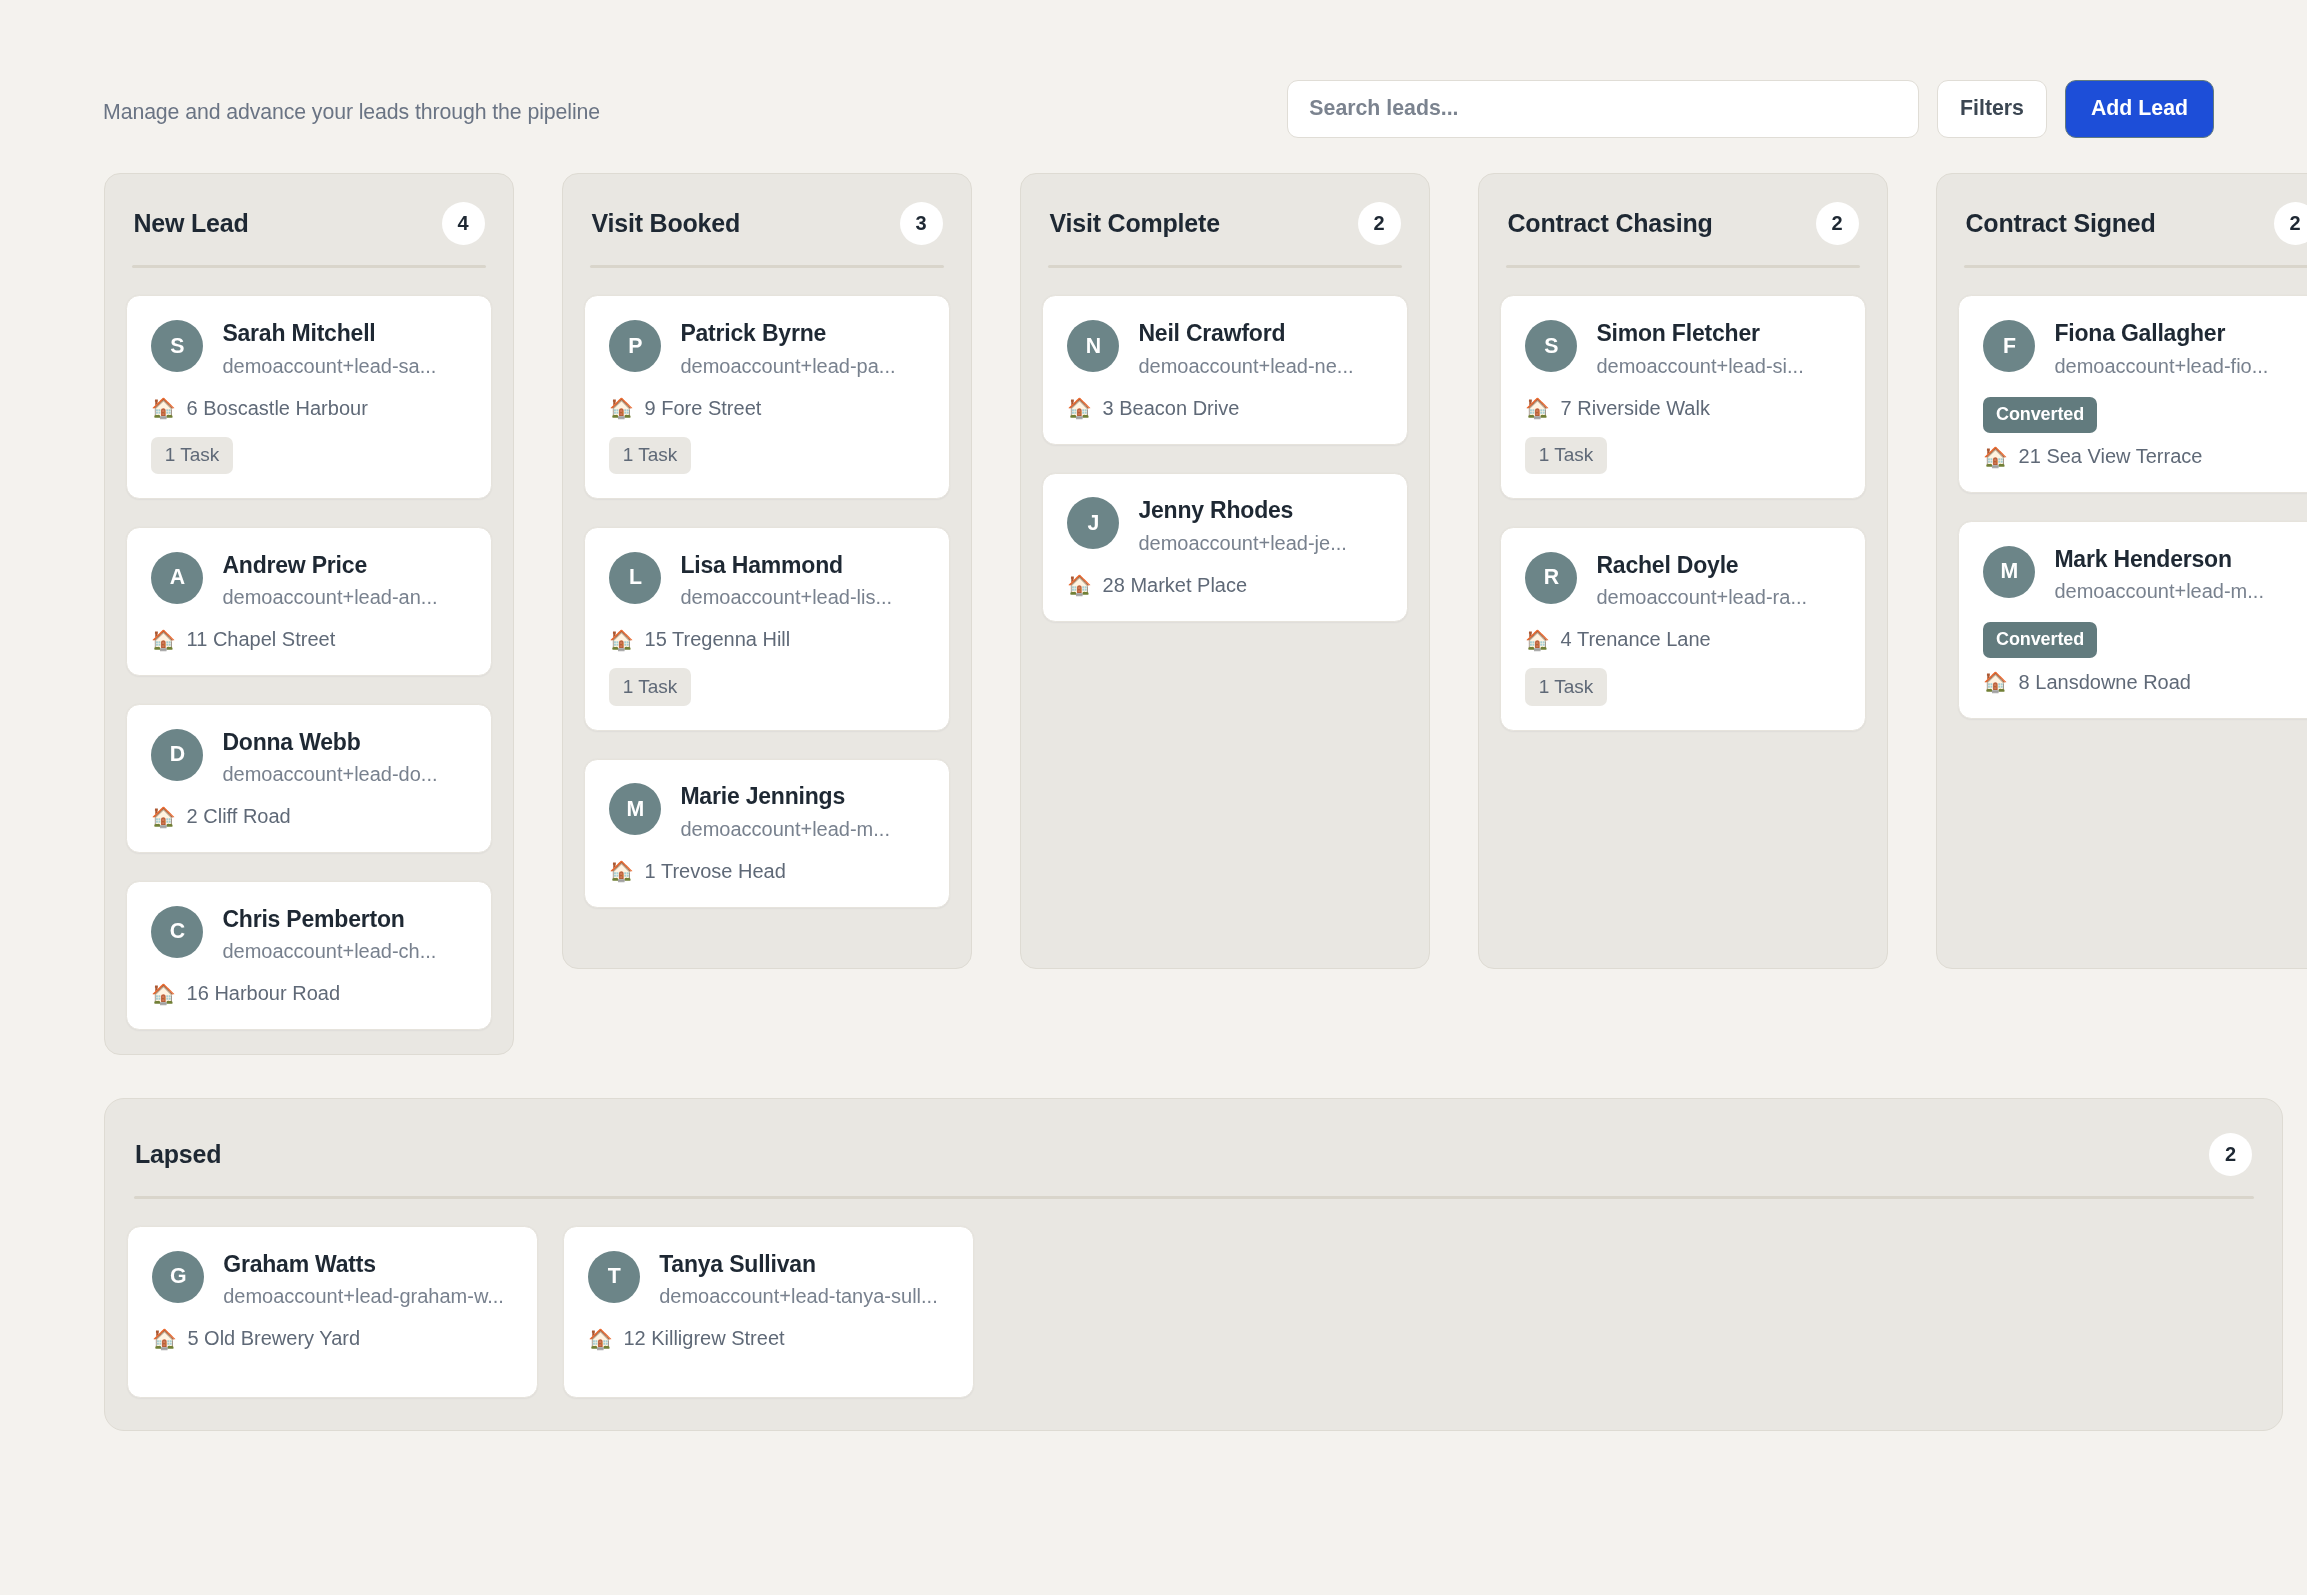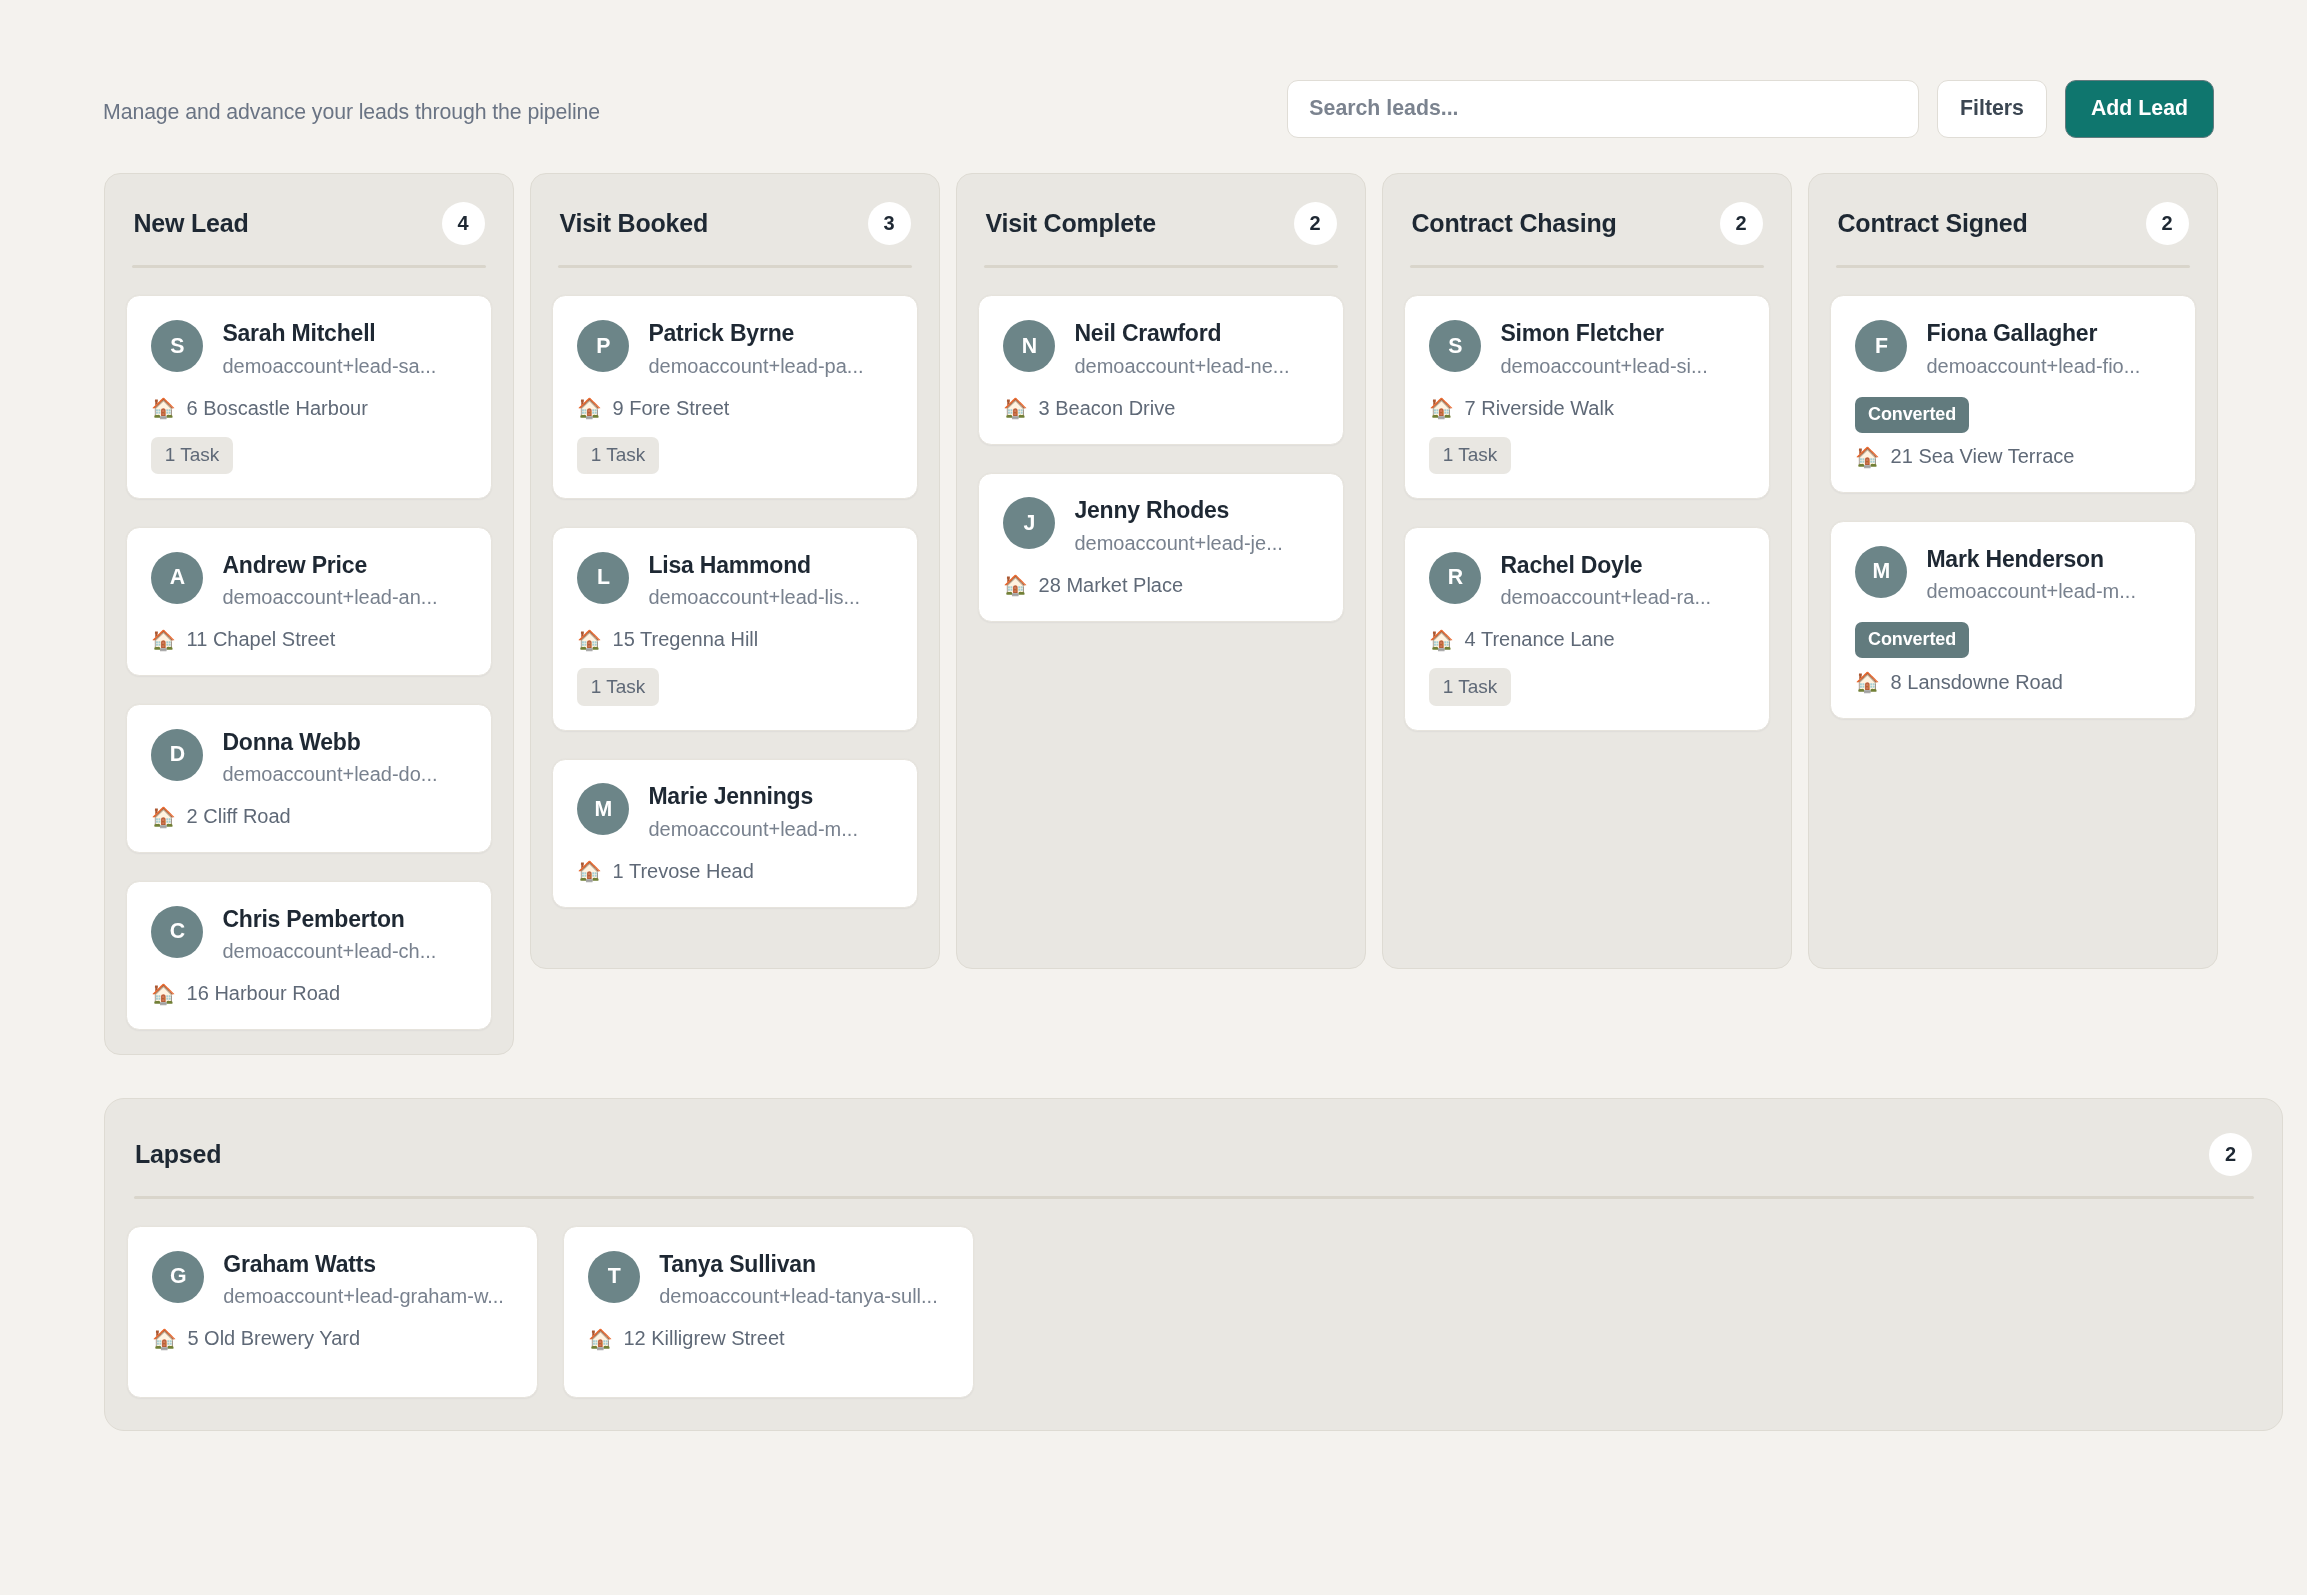--- a/index.html
+++ b/index.html
@@ -80,30 +80,30 @@
     cursor: pointer;
     padding: 0 22px;
     white-space: nowrap;
   }
   .btn-filters {
     background: #ffffff;
     border: 1.6px solid #e0ddd6;
     color: #3b4652;
   }
   .btn-add {
-    background: #0f766e;
+    background: #1d4ed8;
     color: #ffffff;
     border: 1.6px solid #627b7e;
     padding: 0 25px;
   }
 
   
   .board {
     display: flex;
-    gap: 16px;
+    gap: 48px;
     padding: 35px 24px 0 104px;
     align-items: flex-start;
   }
 
   .column {
     width: 410px;
     flex: 0 0 410px;
     background: #e9e7e2;
     border: 0.8px solid #dedbd3;
     border-radius: 16px;

